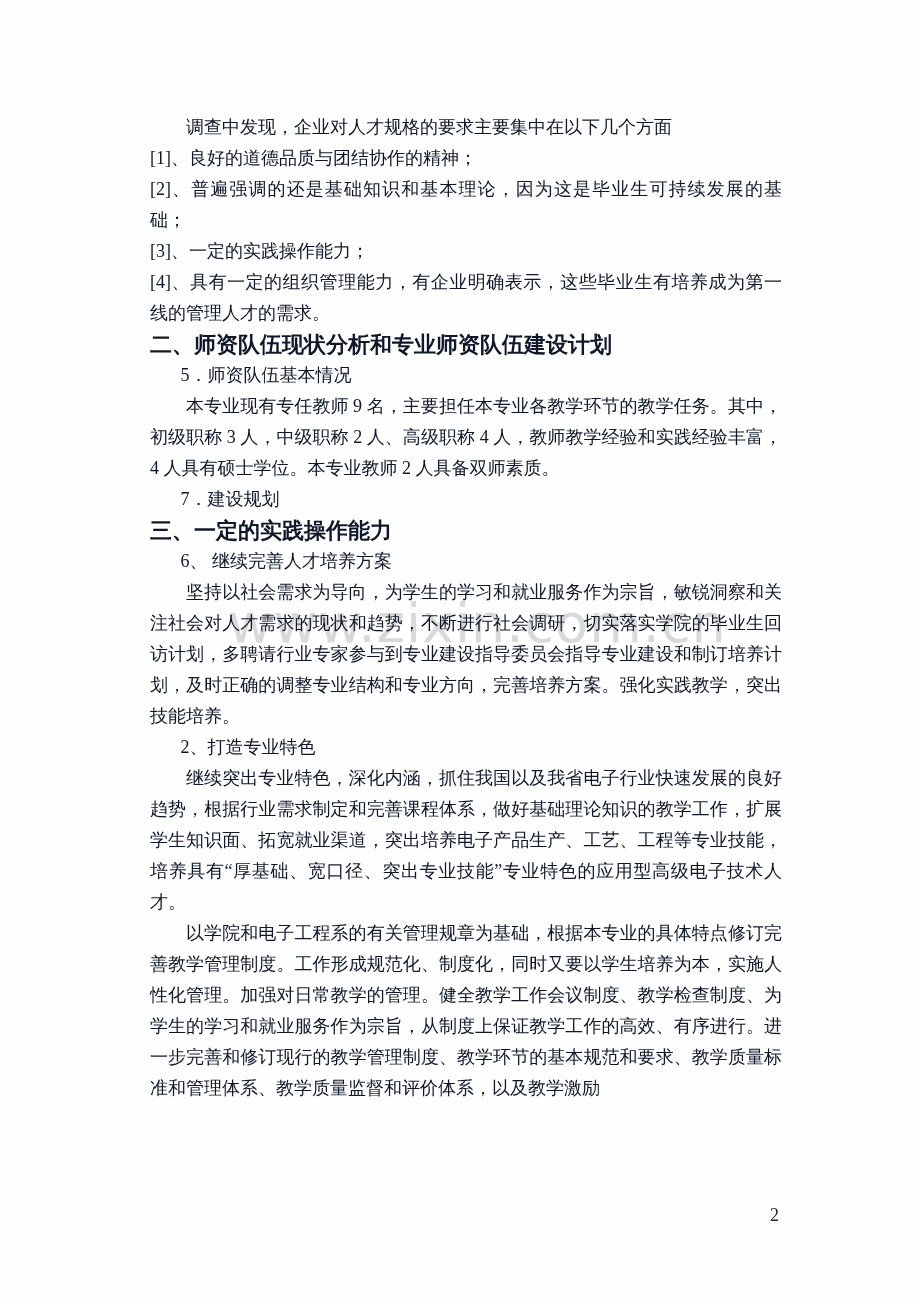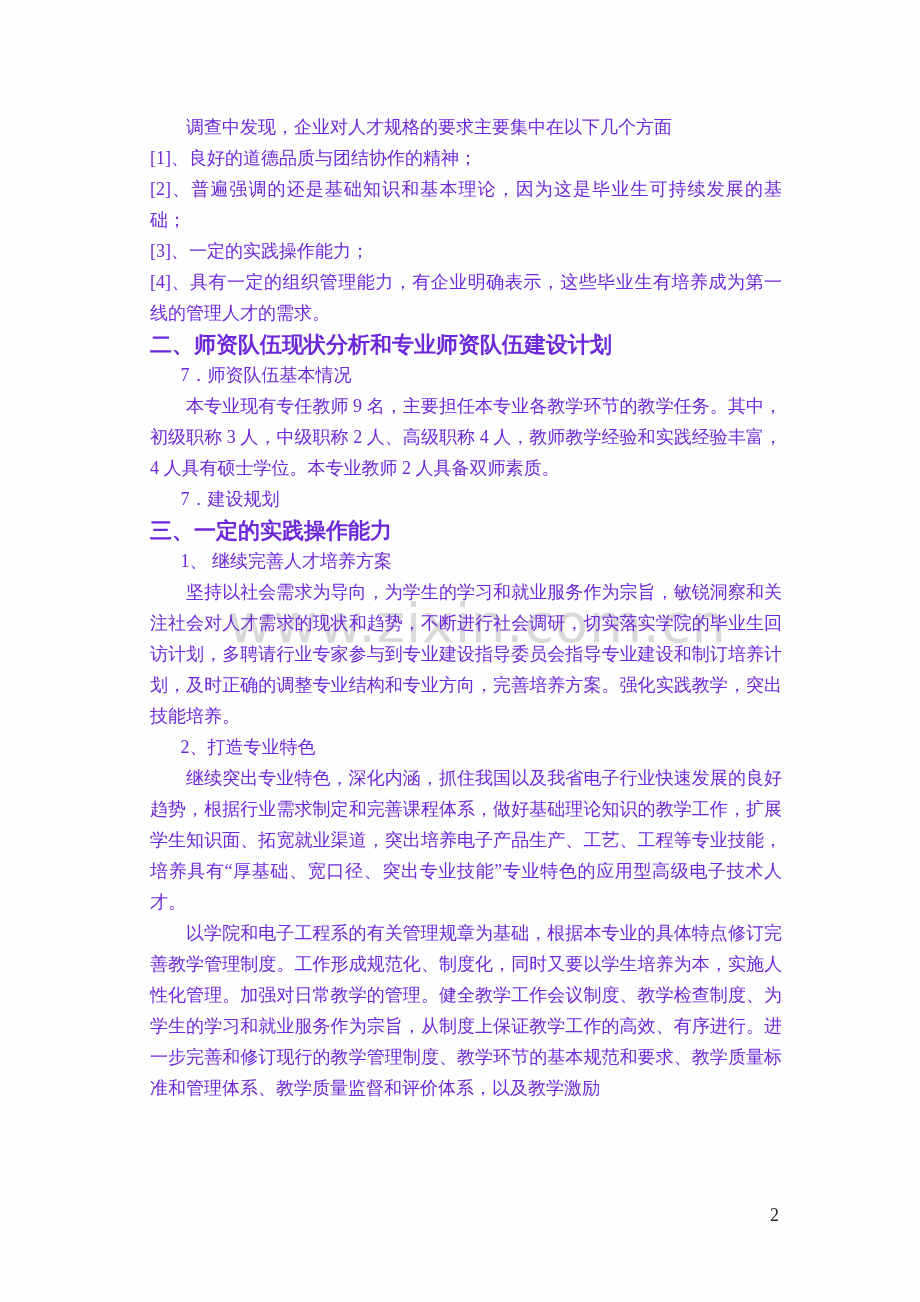--- a/index.html
+++ b/index.html
@@ -35,21 +35,21 @@
     user-select: none;
   }
   .content {
     position: absolute;
     left: 150px;
     top: 112px;
     width: 632px;
     z-index: 1;
     font-size: 18px;
     line-height: 31px;
-    color: #6d28d9;
+    color: #0f172a;
     text-align: justify;
   }
   .content p {
     margin: 0;
     padding: 0;
   }
   .indent { text-indent: 2em; }
   .flush  { text-indent: 0; }
   .heading {
     font-weight: bold;
@@ -75,25 +75,25 @@
 
   <div class="watermark">www.zixin.com.cn</div>
 
   <div class="content">
     <p class="indent">调查中发现，企业对人才规格的要求主要集中在以下几个方面</p>
     <p class="flush">[1]、良好的道德品质与团结协作的精神；</p>
     <p class="flush">[2]、普遍强调的还是基础知识和基本理论，因为这是毕业生可持续发展的基础；</p>
     <p class="flush">[3]、一定的实践操作能力；</p>
     <p class="flush">[4]、具有一定的组织管理能力，有企业明确表示，这些毕业生有培养成为第一线的管理人才的需求。</p>
     <p class="heading">二、师资队伍现状分析和专业师资队伍建设计划</p>
-    <p class="sub">7．师资队伍基本情况</p>
+    <p class="sub">5．师资队伍基本情况</p>
     <p class="indent">本专业现有专任教师 9 名，主要担任本专业各教学环节的教学任务。其中，初级职称 3 人，中级职称 2 人、高级职称 4 人，教师教学经验和实践经验丰富，4 人具有硕士学位。本专业教师 2 人具备双师素质。</p>
     <p class="sub">7．建设规划</p>
     <p class="heading">三、一定的实践操作能力</p>
-    <p class="sub">1、 继续完善人才培养方案</p>
+    <p class="sub">6、 继续完善人才培养方案</p>
     <p class="indent">坚持以社会需求为导向，为学生的学习和就业服务作为宗旨，敏锐洞察和关注社会对人才需求的现状和趋势，不断进行社会调研，切实落实学院的毕业生回访计划，多聘请行业专家参与到专业建设指导委员会指导专业建设和制订培养计划，及时正确的调整专业结构和专业方向，完善培养方案。强化实践教学，突出技能培养。</p>
     <p class="sub">2、打造专业特色</p>
     <p class="indent">继续突出专业特色，深化内涵，抓住我国以及我省电子行业快速发展的良好趋势，根据行业需求制定和完善课程体系，做好基础理论知识的教学工作，扩展学生知识面、拓宽就业渠道，突出培养电子产品生产、工艺、工程等专业技能，培养具有“厚基础、宽口径、突出专业技能”专业特色的应用型高级电子技术人才。</p>
     <p class="indent">以学院和电子工程系的有关管理规章为基础，根据本专业的具体特点修订完善教学管理制度。工作形成规范化、制度化，同时又要以学生培养为本，实施人性化管理。加强对日常教学的管理。健全教学工作会议制度、教学检查制度、为学生的学习和就业服务作为宗旨，从制度上保证教学工作的高效、有序进行。进一步完善和修订现行的教学管理制度、教学环节的基本规范和要求、教学质量标准和管理体系、教学质量监督和评价体系，以及教学激励</p>
   </div>
 
   <div class="page-number">2</div>
 
 </div>
 

